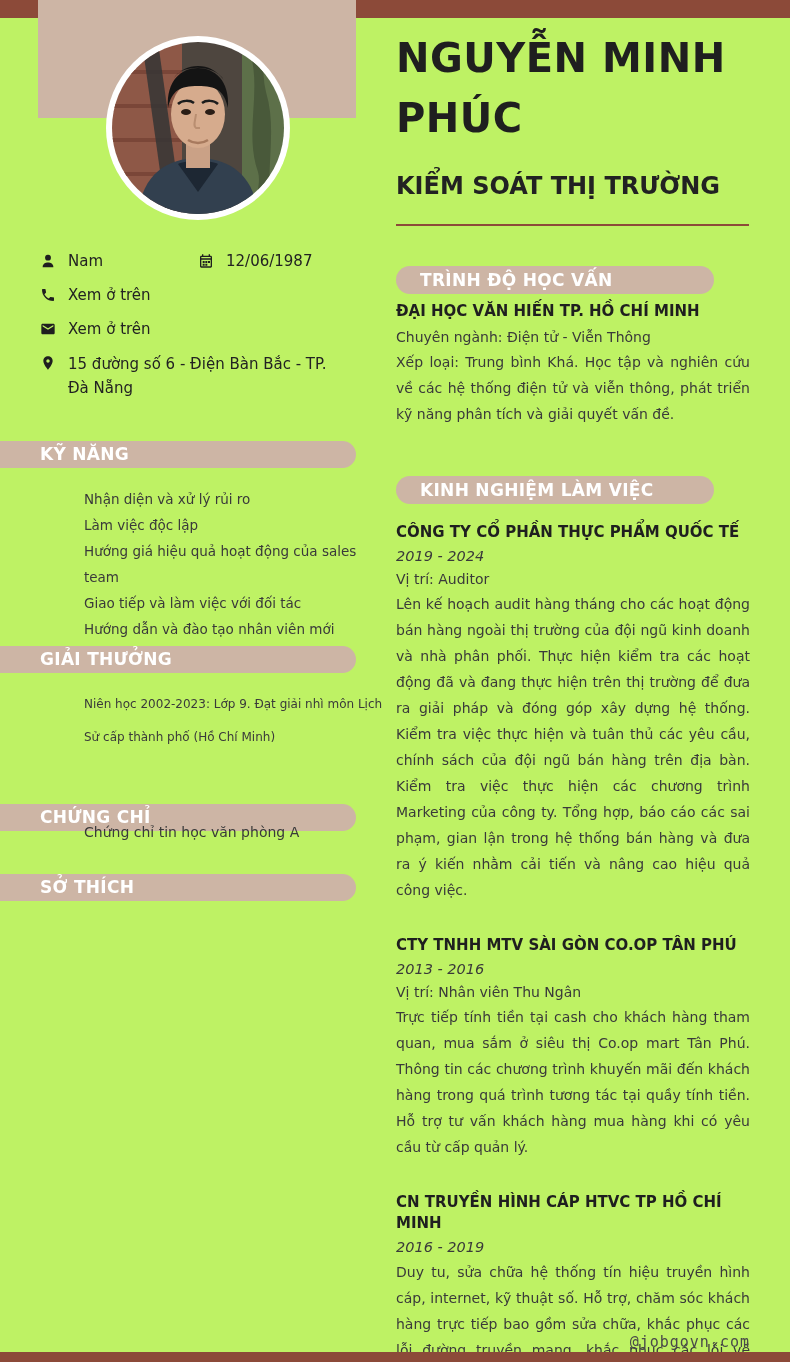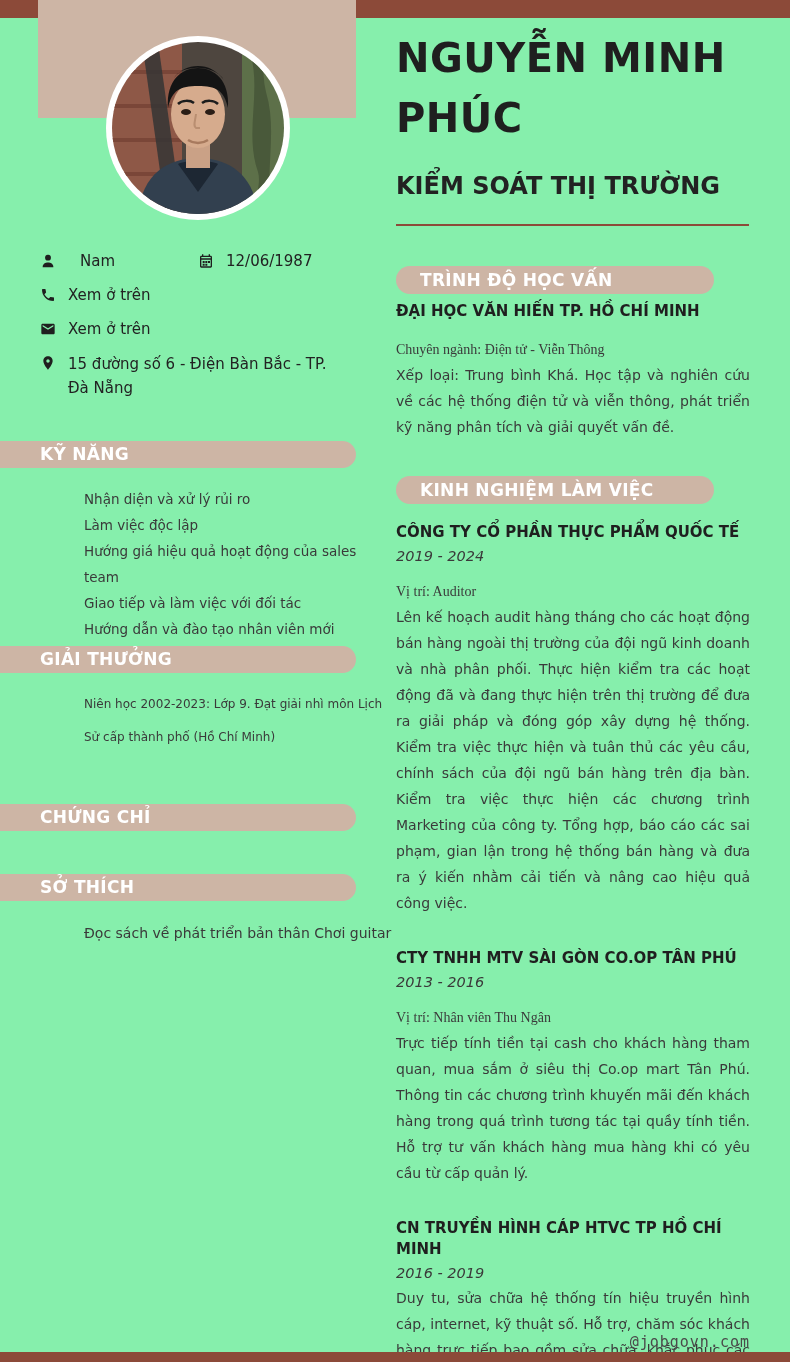--- a/index.html
+++ b/index.html
@@ -1,19 +1,19 @@
 <!DOCTYPE html>
 <html><head>
 <meta charset="utf-8">
 <style>
   * { margin:0; padding:0; box-sizing:border-box; }
   html,body { background:#e8e8e8; }
   .page {
     position:relative; width:790px; height:1362px; margin:0 auto;
-    background:#86efac; overflow:hidden;
+    background:#bef264; overflow:hidden;
     font-family:"DejaVu Sans","Liberation Sans",sans-serif;
     color:#3a3a3a;
   }
   .top-bar { position:absolute; left:0; top:0; width:790px; height:18px; background:#8C4A39; }
   .bottom-bar { position:absolute; left:0; top:1352px; width:790px; height:10px; background:#8C4A39; }
   .photo-block { position:absolute; left:38px; top:0; width:318px; height:118px; background:#CDB5A5; }
   .photo-ring {
     position:absolute; left:106px; top:36px; width:184px; height:184px;
     background:#ffffff; border-radius:50%;
     display:flex; align-items:center; justify-content:center;
@@ -25,21 +25,21 @@
   .job-title { position:absolute; left:396px; top:172px; width:360px; font-size:24px; font-weight:700; color:#222222; }
   .title-divider { position:absolute; left:396px; top:224px; width:353px; height:2px; background:#8C4A39; }
 
   
   .info { position:absolute; left:40px; top:250px; width:312px; }
   .info-row { display:flex; align-items:flex-start; margin-bottom:12px; font-size:15px; line-height:22px; color:#222222; }
   .info-row .txt { padding-top:0; }
   .ficon { flex:0 0 16px; width:16px; height:16px; margin:3px 12px 0 0; }
   .ficon svg { display:block; width:16px; height:16px; fill:#1f1f1f; }
   .dual { display:flex; }
-  .dual .cell-a { width:158px; display:flex;gap:12px; }
+  .dual .cell-a { width:158px; display:flex; }
   .dual .cell-b { display:flex; }
   .addr { line-height:24px; }
 
   
   .lbar {
     position:absolute; left:0; width:356px; height:27px; background:#CDB5A5;
     border-radius:0 14px 14px 0; color:#ffffff; font-size:17px; font-weight:700;
     line-height:27px; padding-left:40px; letter-spacing:0.3px;
   }
   .lcontent { position:absolute; left:40px; width:308px; font-size:13.5px; color:#3a3a3a;margin-left:44px; }
@@ -48,21 +48,21 @@
 
   
   .rsec { position:absolute; left:396px; width:354px; }
   .rbar {
     width:318px; height:28px; background:#CDB5A5; border-radius:14px;
     color:#ffffff; font-size:17px; font-weight:700; line-height:28px;
     padding-left:24px; letter-spacing:0.3px;
   }
   .period { font-style:italic; font-size:14.5px; color:#3a3a3a; margin-top:16px; }
   .org { font-size:15px; font-weight:700; color:#1f1f1f; margin-top:7px; line-height:21px; }
-  .line14 { font-size:14px; margin-top:20px;font-family:Liberation Serif, serif; }
+  .line14 { font-size:14px; margin-top:7px; }
   .para { font-size:14px; line-height:26px; text-align:justify; margin-top:4px; color:#3a3a3a; }
   .job { margin-top:18px; }
   .job .org { margin-top:0; }
   .job .period { margin-top:5px; }
   .job + .job { margin-top:32px; }
 
   .watermark {
     position:absolute; top:1333px; right:40px;
     font-family:"DejaVu Sans Mono","Liberation Mono",monospace;
     font-size:15px; color:#4a4a4a; letter-spacing:1px;
@@ -160,23 +160,23 @@
     <div class="skill-line">Làm việc độc lập</div>
     <div class="skill-line">Hướng giá hiệu quả hoạt động của sales team</div>
     <div class="skill-line">Giao tiếp và làm việc với đối tác</div>
     <div class="skill-line">Hướng dẫn và đào tạo nhân viên mới</div>
   </div>
 
   <div class="lbar" style="top:646px;">GIẢI THƯỞNG</div>
   <div class="lcontent award-text" style="top:688px; font-size:12px;">Niên học 2002-2023: Lớp 9. Đạt giải nhì môn Lịch Sử cấp thành phố (Hồ Chí Minh)</div>
 
   <div class="lbar" style="top:783px;margin-top:21px;">CHỨNG CHỈ</div>
+  <div class="lcontent" style="top:820px; font-size:14px; line-height:24px;">Chứng chỉ tin học văn phòng A</div>
 
   <div class="lbar" style="top:874px;">SỞ THÍCH</div>
-  <div class="lcontent" style="top:921px; font-size:14px; line-height:24px;">Đọc sách về phát triển bản thân Chơi guitar</div>
 
   <div class="rsec" style="top:266px;">
     <div class="rbar">TRÌNH ĐỘ HỌC VẤN</div>
     <div class="org">ĐẠI HỌC VĂN HIẾN TP. HỒ CHÍ MINH</div>
     <div class="line14">Chuyên ngành: Điện tử - Viễn Thông</div>
     <div class="para">Xếp loại: Trung bình Khá. Học tập và nghiên cứu về các hệ thống điện tử và viễn thông, phát triển kỹ năng phân tích và giải quyết vấn đề.</div>
   </div>
 
   <div class="rsec" style="top:476px;">
     <div class="rbar">KINH NGHIỆM LÀM VIỆC</div>

